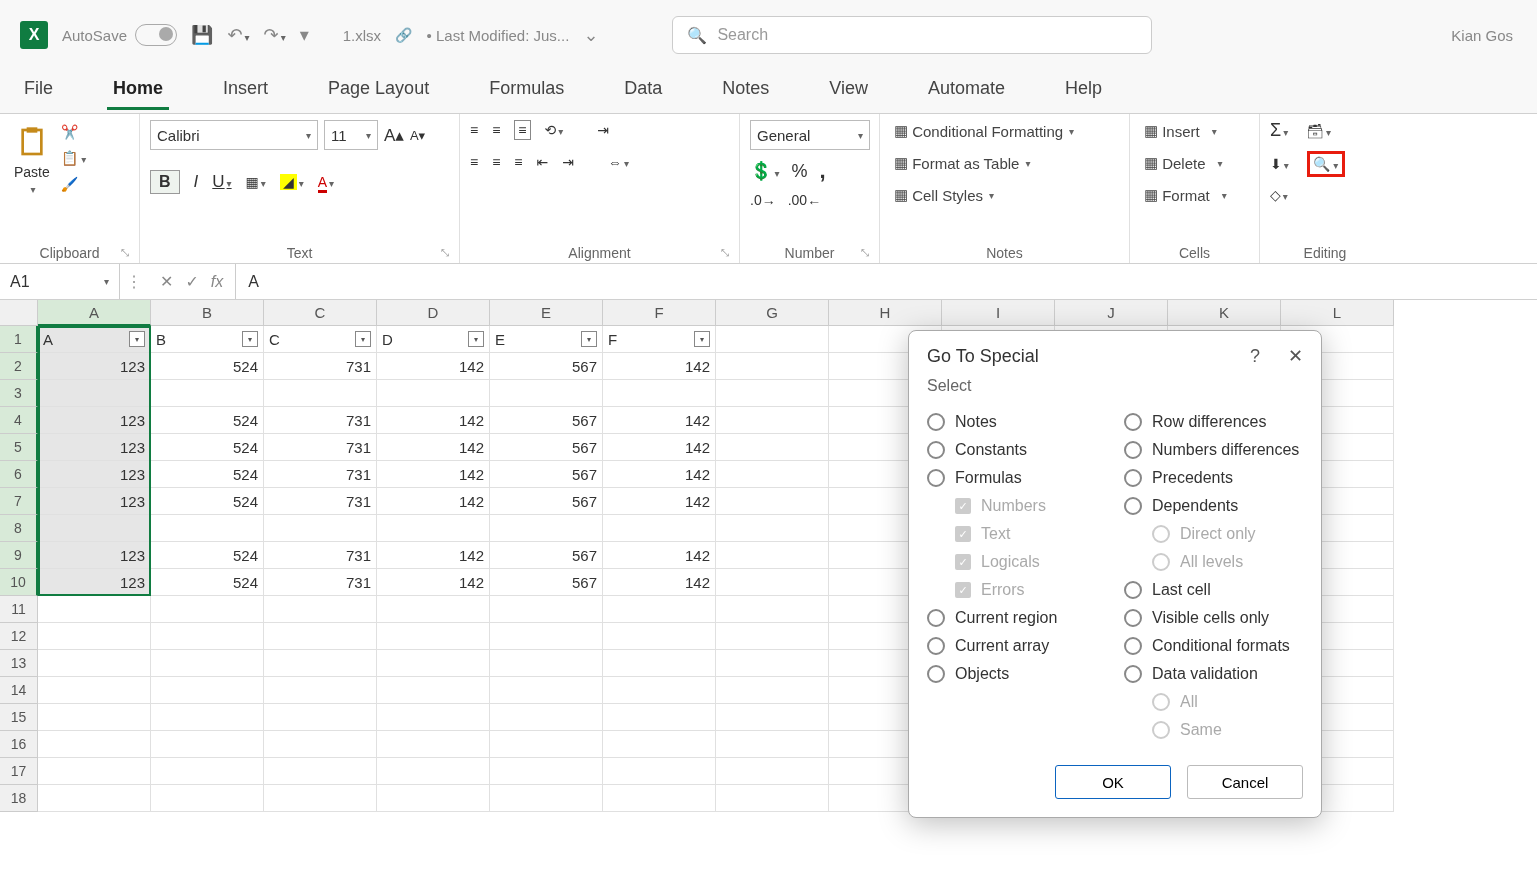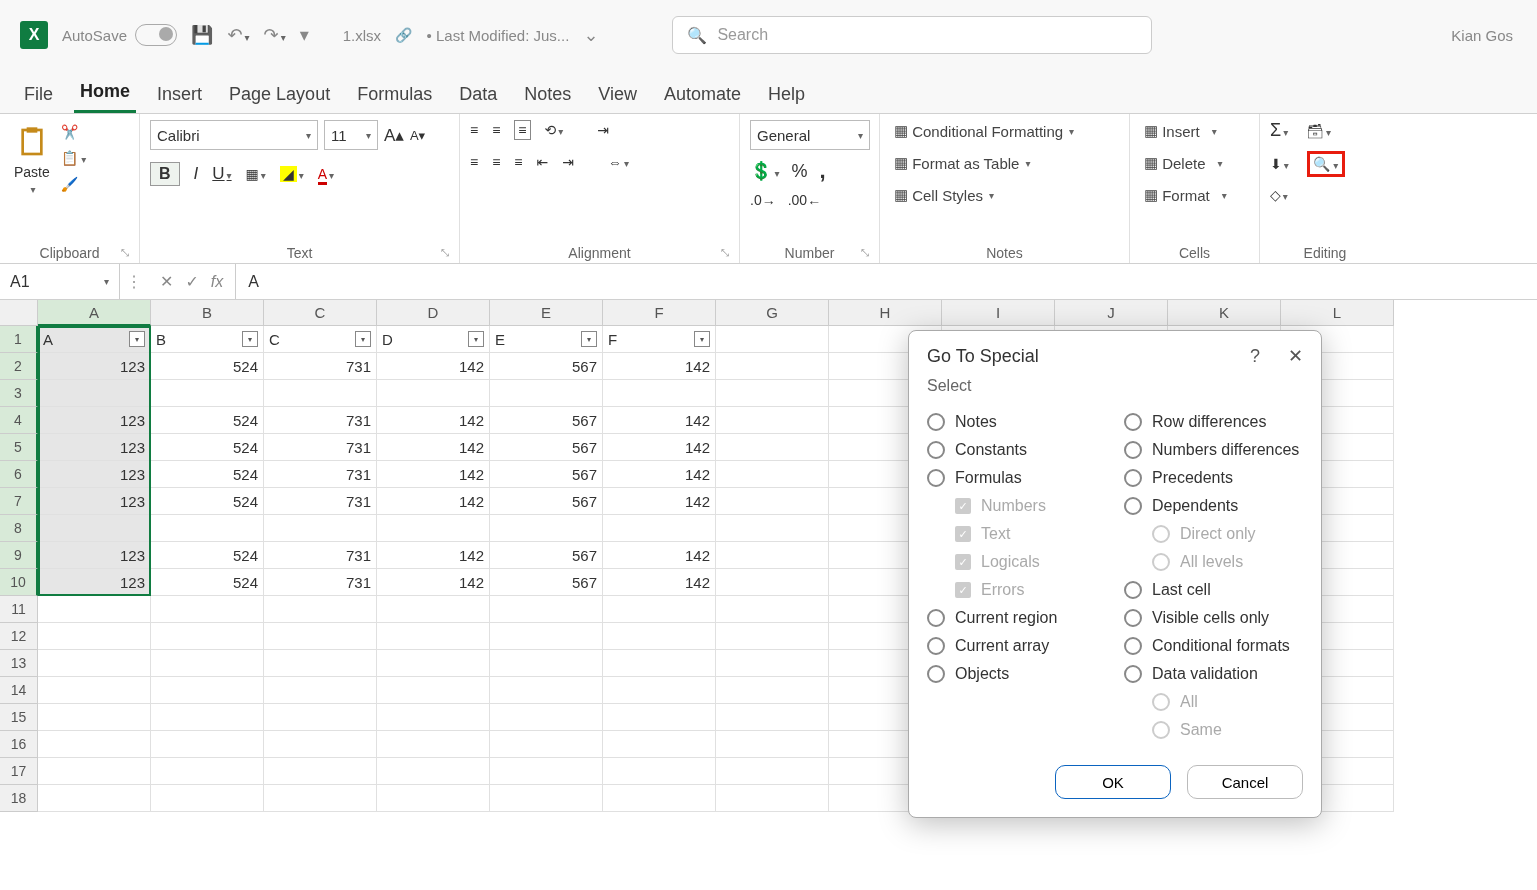--- a/index.html
+++ b/index.html
@@ -11,21 +11,21 @@
 .titlebar .autosave { display: flex; align-items: center; gap: 8px; color: #888; font-size: 15px; }
 .titlebar .toggle { width: 42px; height: 22px; border: 1.5px solid #aaa; border-radius: 11px; position: relative; }
 .titlebar .toggle::after { content: ""; position: absolute; right: 3px; top: 2px; width: 14px; height: 14px; border-radius: 50%; background: #aaa; }
 .titlebar .qat-icon { color: #888; font-size: 18px; cursor: pointer; }
 .titlebar .filename { color: #888; font-size: 15px; margin-left: 20px; }
 .titlebar .modified { color: #888; font-size: 15px; }
 .titlebar .search-box { margin-left: 60px; flex: 0 0 480px; height: 38px; border: 1px solid #ccc; border-radius: 6px; display: flex; align-items: center; padding: 0 14px; gap: 10px; background: #fff; color: #999; font-size: 16px; }
 .titlebar .username { position: absolute; right: 24px; color: #888; font-size: 15px; }
 
 
-.ribbon-tabs { height: 44px; display: flex; align-items: flex-end; padding: 0 18px; gap: 15px; background: #f8f8f8; border-bottom: 1px solid #d0d0d0; font-size: 18px; }
+.ribbon-tabs { height: 44px; display: flex; align-items: flex-start; padding: 0 18px; gap: 48px; background: #f8f8f8; border-bottom: 1px solid #d0d0d0; font-size: 18px; }
 .ribbon-tabs .tab { padding: 8px 6px; cursor: pointer; color: #444; }
 .ribbon-tabs .tab.active { border-bottom: 3px solid #107c41; font-weight: 600; color: #222; }
 
 
 .ribbon { height: 150px; background: #fff; border-bottom: 1px solid #d0d0d0; display: flex; align-items: stretch; font-size: 14px; }
 .group { border-right: 1px solid #e0e0e0; padding: 6px 10px 2px 10px; display: flex; flex-direction: column; justify-content: space-between; }
 .group-body { display: flex; align-items: flex-start; gap: 8px; flex: 1; }
 .group-label { text-align: center; color: #666; font-size: 14px; padding: 4px 0 0 0; position: relative; }
 .group-label .launcher { position: absolute; right: 0; bottom: 2px; font-size: 10px; color: #888; cursor: pointer; }
 .btn-lg { display: flex; flex-direction: column; align-items: center; justify-content: center; gap: 4px; padding: 4px; cursor: pointer; }
@@ -73,21 +73,21 @@
 .dialog-col { flex: 1; display: flex; flex-direction: column; gap: 10px; }
 .radio { display: flex; align-items: center; gap: 10px; cursor: pointer; }
 .radio .circ { width: 18px; height: 18px; border: 2px solid #888; border-radius: 50%; flex-shrink: 0; position: relative; }
 .radio.selected .circ { border-color: #0b64c0; }
 .radio.selected .circ::after { content: ""; position: absolute; left: 3px; top: 3px; width: 8px; height: 8px; background: #0b64c0; border-radius: 50%; }
 .radio.disabled { color: #aaa; }
 .radio.disabled .circ { border-color: #ccc; }
 .checkbox { display: flex; align-items: center; gap: 10px; padding-left: 28px; color: #aaa; }
 .checkbox .box { width: 16px; height: 16px; background: #ccc; border-radius: 2px; display: flex; align-items: center; justify-content: center; color: #fff; font-size: 11px; }
 .dialog-buttons { display: flex; justify-content: flex-end; gap: 16px; padding: 14px 18px 18px 18px; }
-.dlg-btn { width: 116px; height: 34px; border: 1px solid #bbb; background: #fff; border-radius: 10px; cursor: pointer; font-size: 15px; }
+.dlg-btn { width: 116px; height: 34px; border: 1px solid #bbb; background: #fff; border-radius: 3px; cursor: pointer; font-size: 15px; }
 .dlg-btn.primary { border: 1.5px solid #0b64c0; }
 
 .svg-icon { width: 20px; height: 20px; }
 </style>
 </head>
 <body>
 
 <div class="titlebar">
   <div class="excel-logo">X</div>
   <div class="autosave">
@@ -137,21 +137,21 @@
       <div class="col" style="gap:10px;padding-top:4px;">
         <span>✂️</span>
         <span>📋<span class="chev">▾</span></span>
         <span>🖌️</span>
       </div>
     </div>
     <div class="group-label"><span>Clipboard</span><span class="launcher">⤡</span></div>
   </div>
 
   <div class="group" style="width:320px;">
-    <div class="group-body col" style="gap:12px;width:100%;">
+    <div class="group-body col" style="gap:20px;width:100%;">
       <div class="row">
         <div class="font-combo" style="width:168px;">
             <span>Calibri</span>
             <span class="arrow">▾</span>
           </div>
         <div class="font-combo" style="width:54px;">
             <span>11</span>
             <span class="arrow">▾</span>
           </div>
         <span style="font-size:17px;">A▴</span>

